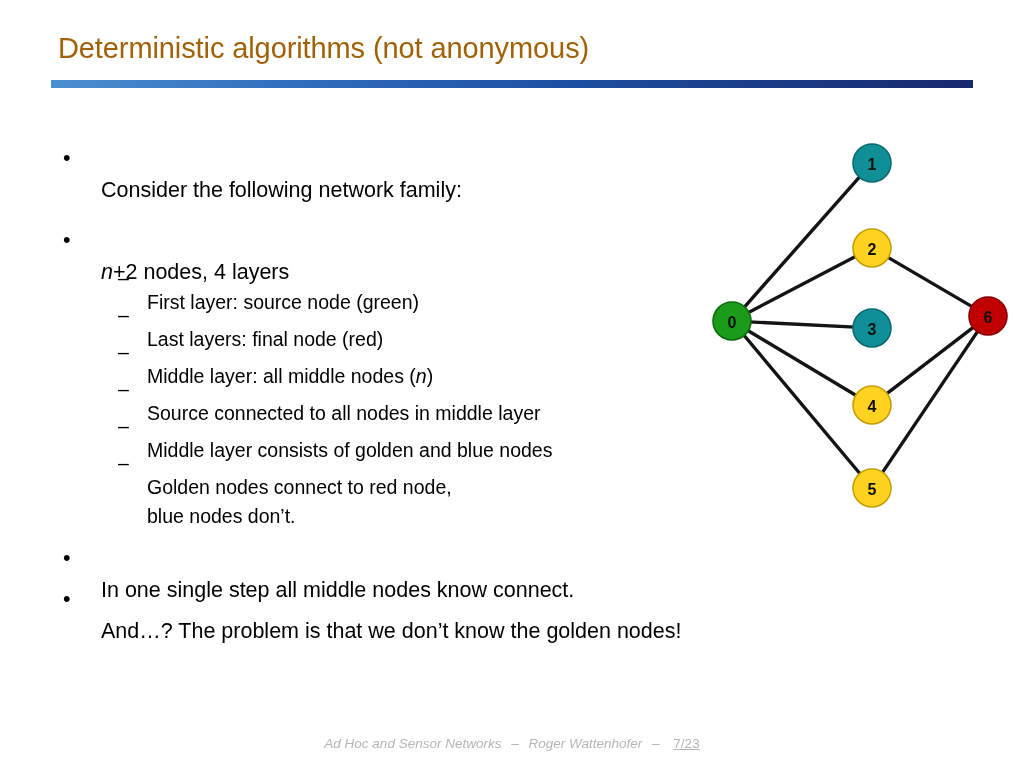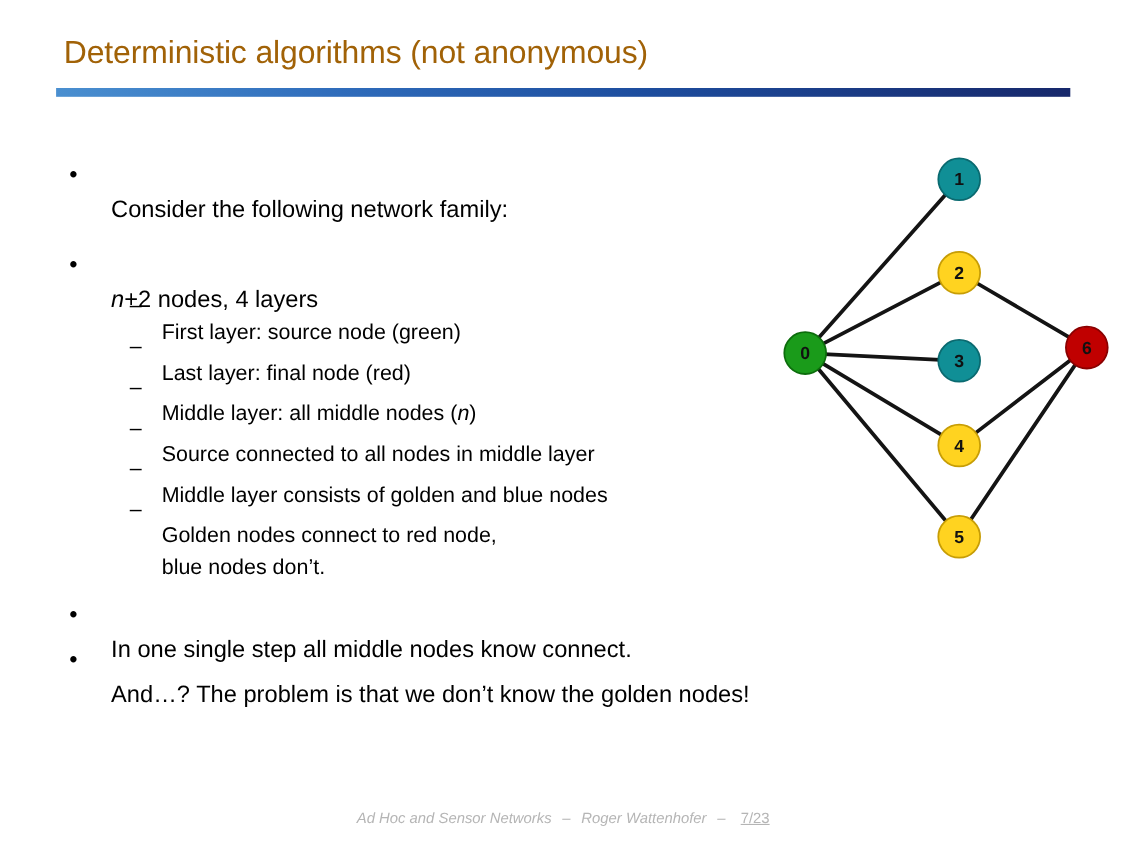--- a/index.html
+++ b/index.html
@@ -135,21 +135,21 @@
     <div class="lvl1" style="left: 63px; top: 227px;">
       <span class="b-mark">•</span>
       <span class="b-text"><i class="ital">n</i><span>+2 nodes, 4 layers</span></span>
     </div>
     <div class="lvl2" style="left: 118px; top: 266px;">
       <span class="b-mark">–</span>
       <span class="b-text">First layer: source node (green)</span>
     </div>
     <div class="lvl2" style="left: 118px; top: 303px;">
       <span class="b-mark">–</span>
-      <span class="b-text">Last layer: final node (red)</span>
+      <span class="b-text">Last layers: final node (red)</span>
     </div>
     <div class="lvl2" style="left: 118px; top: 340px;">
       <span class="b-mark">–</span>
       <span class="b-text"><span>Middle layer: all middle nodes (</span><i class="ital">n</i><span>)</span></span>
     </div>
     <div class="lvl2" style="left: 118px; top: 377px;">
       <span class="b-mark">–</span>
       <span class="b-text">Source connected to all nodes in middle layer</span>
     </div>
     <div class="lvl2" style="left: 118px; top: 414px;">

